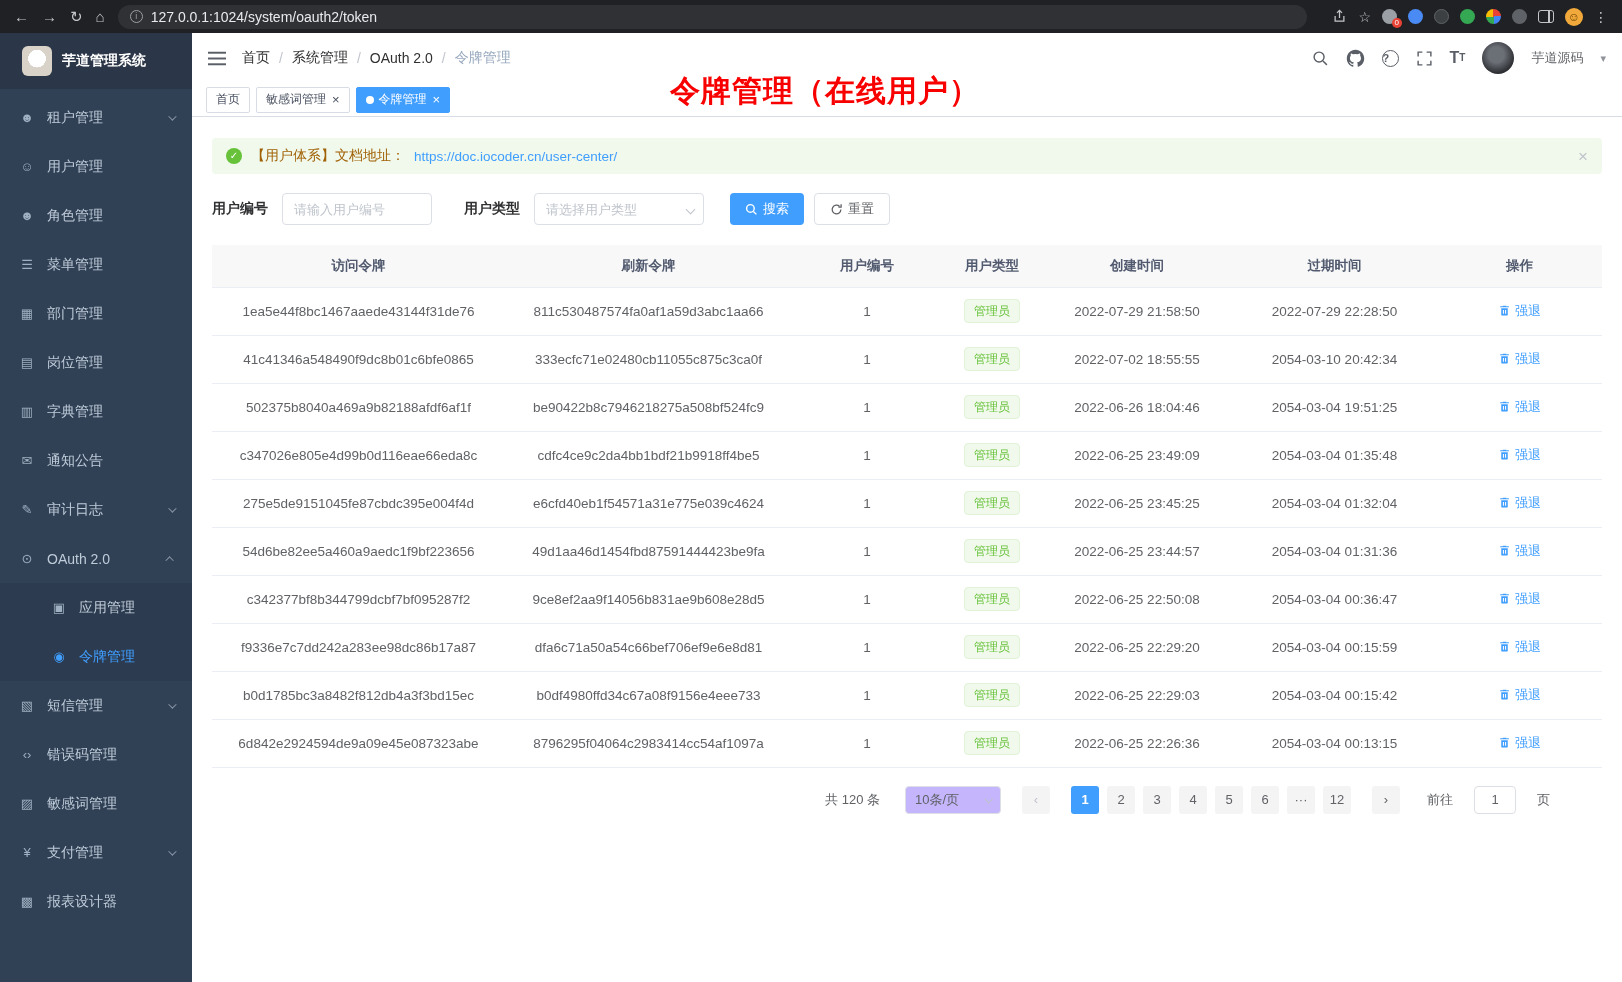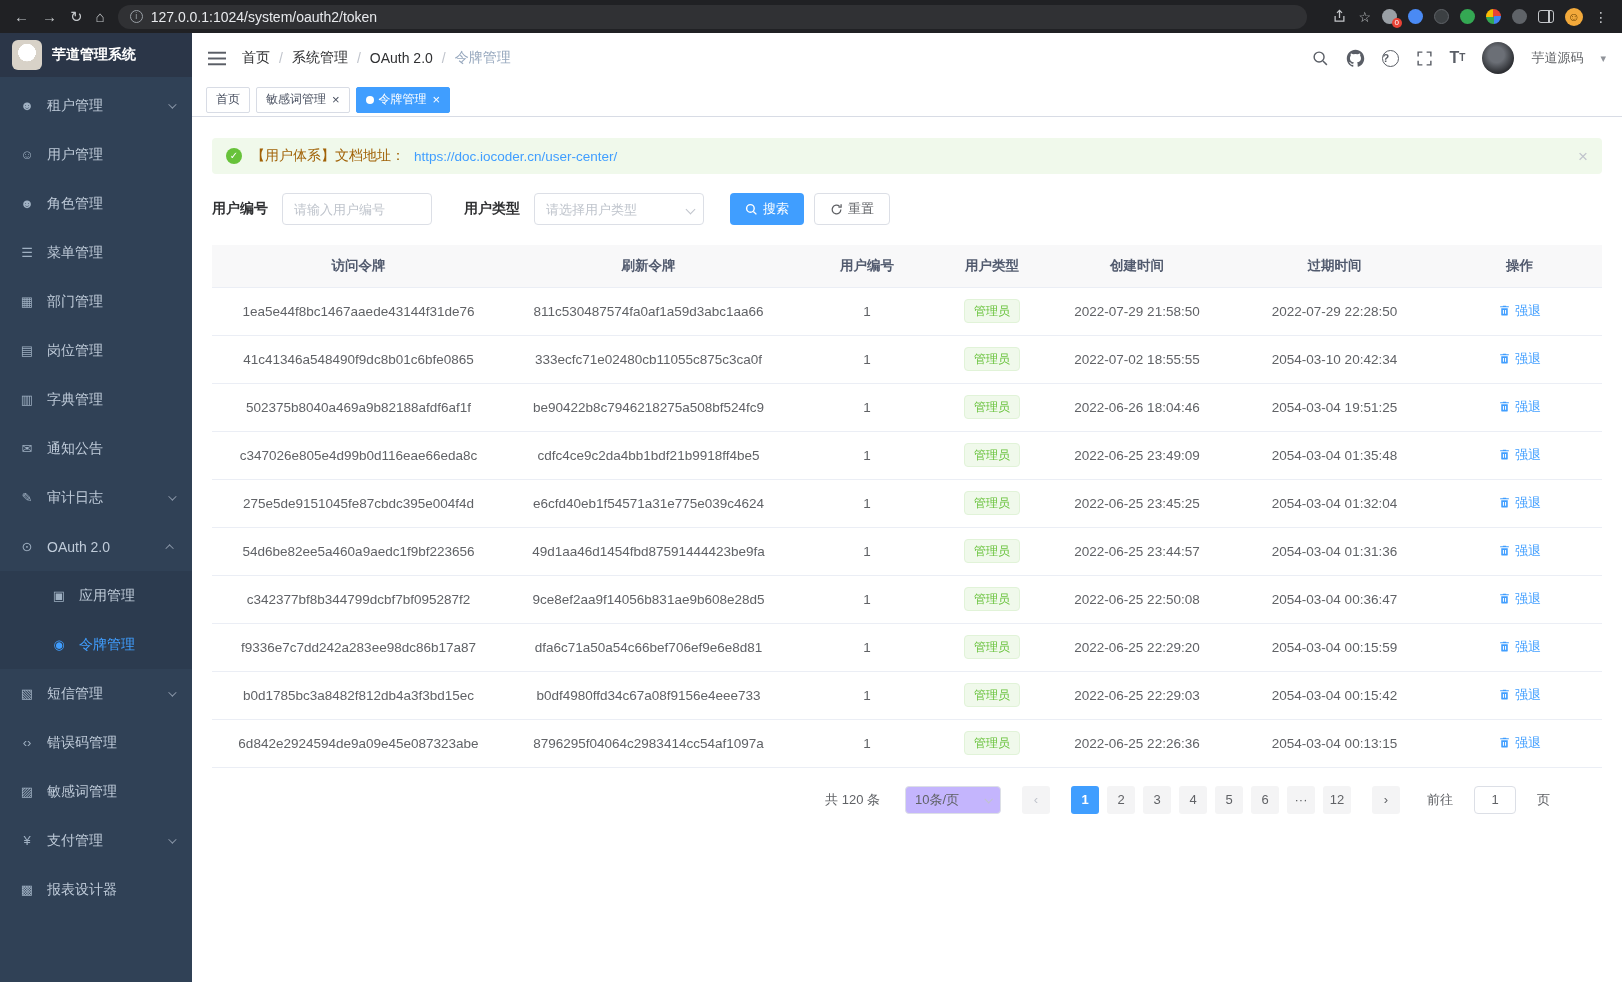--- a/index.html
+++ b/index.html
@@ -18,21 +18,21 @@
   .bicon{color:#c3c6c9;font-size:14px;line-height:1;cursor:pointer}
   .ext{width:15px;height:15px;border-radius:50%;position:relative;flex:none;cursor:pointer}
   .badge{position:absolute;right:-5px;bottom:-4px;background:#e94235;color:#fff;font-size:8px;line-height:1;padding:1px 3px;border-radius:6px}
   .panel-ico{width:16px;height:13px;border:1.6px solid #c3c6c9;border-radius:3px;position:relative;cursor:pointer}
   .panel-ico:after{content:"";position:absolute;top:0;bottom:0;right:3px;width:1.6px;background:#c3c6c9}
   .b-avatar{width:18px;height:18px;border-radius:50%;background:#f2a93b;color:#6b4300;font-size:12px;line-height:18px;text-align:center;cursor:pointer}
 
   
   .app{display:flex;height:949px}
   .sidebar{width:192px;background:#304156;flex:none;display:flex;flex-direction:column;overflow:hidden}
-  .logo-row{height:44px;display:flex;align-items:center;gap:10px;padding:0 12px;background:#2b3648;cursor:pointer}
+  .logo-row{height:56px;display:flex;align-items:center;gap:10px;padding:0 22px;background:#2b3648;cursor:pointer}
   .logo-img{width:30px;height:30px;border-radius:6px;background:radial-gradient(circle at 50% 42%,#fff 0 38%,#d8d2c8 39% 100%);flex:none}
   .logo-title{color:#fff;font-weight:700;font-size:14px;white-space:nowrap}
   .menu{flex:1;padding-top:4px}
   .menu-item{height:49px;display:flex;align-items:center;padding:0 18px;color:#bfcbd9;font-size:14px;cursor:pointer;white-space:nowrap}
   .mi-icon{width:18px;margin-right:11px;text-align:center;font-size:13px;color:#9fb0c2;flex:none}
   .mi-label{flex:1;overflow:hidden}
   .chev{width:6px;height:6px;border-right:1.4px solid #8a97a8;border-bottom:1.4px solid #8a97a8;transform:rotate(45deg) translateY(-2px);margin-left:6px}
   .chev.up{transform:rotate(-135deg) translateY(-2px)}
   .menu-item.sub{padding-left:50px;background:rgba(0,0,0,.08)}
   .menu-item.active,.menu-item.active .mi-icon{color:#409eff}
@@ -528,14 +528,15 @@
             <button class="page-btn">12</button>
           </span>
         <button class="page-btn">›</button>
         <span class="goto-label">前往</span>
         <input class="goto-input" value="1" style="">
         <span>页</span>
       </div>
 
     </div>
 
+    <div class="annotation">令牌管理（在线用户）</div>
   </div>
 </div>
 
 </body></html>

